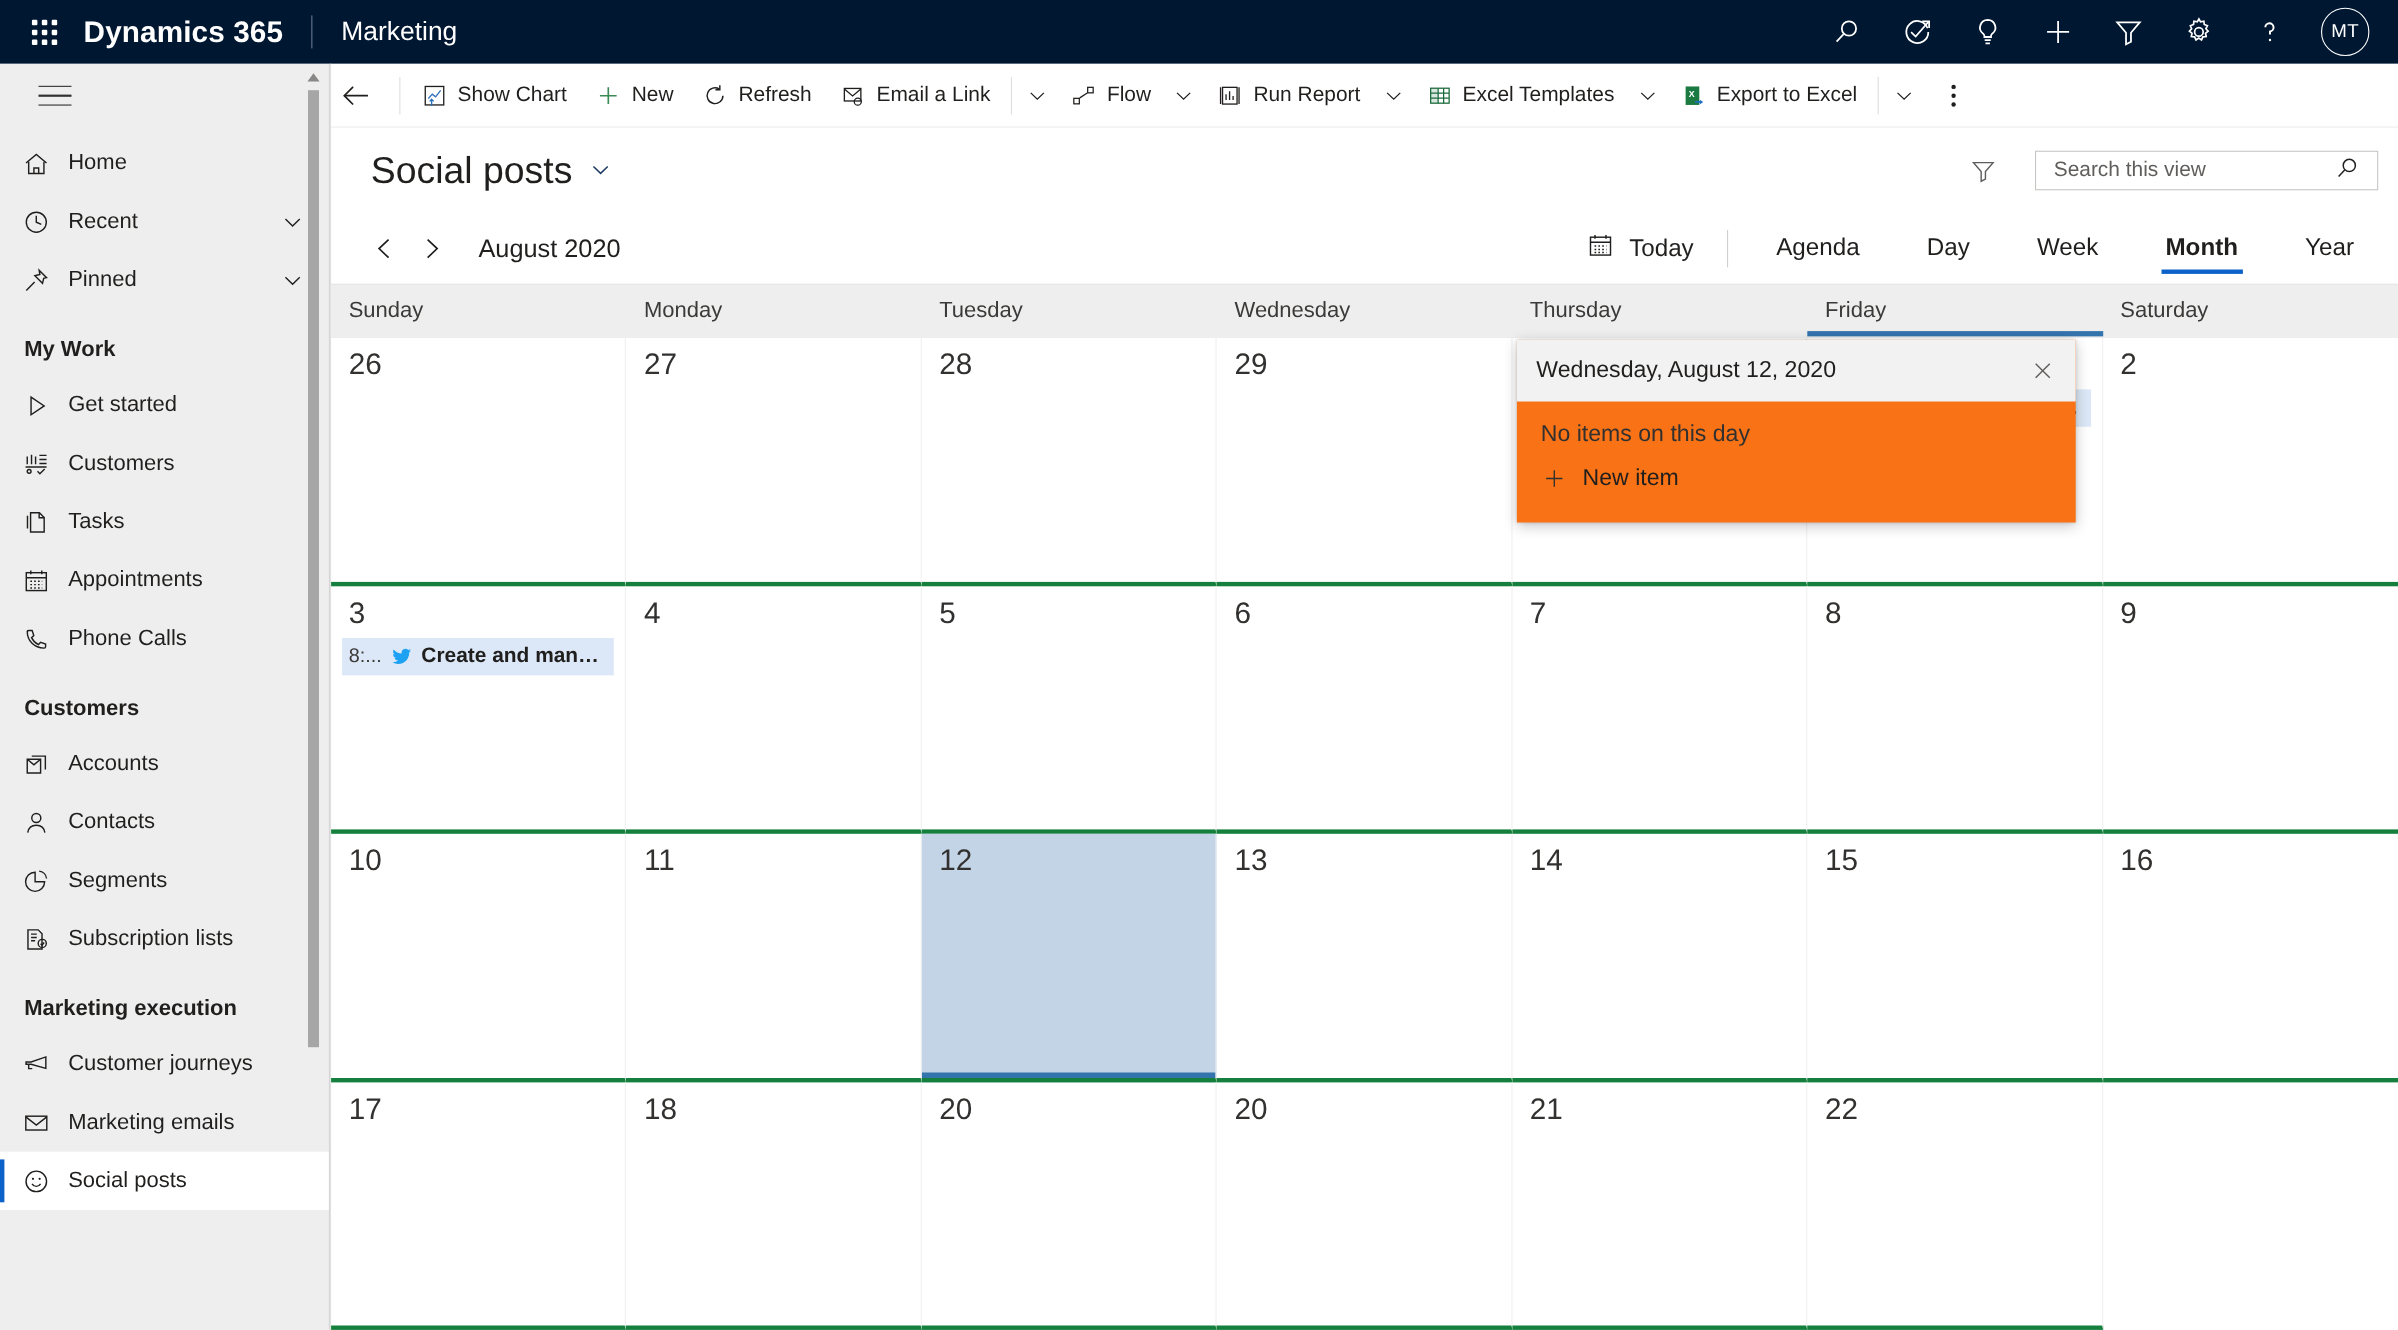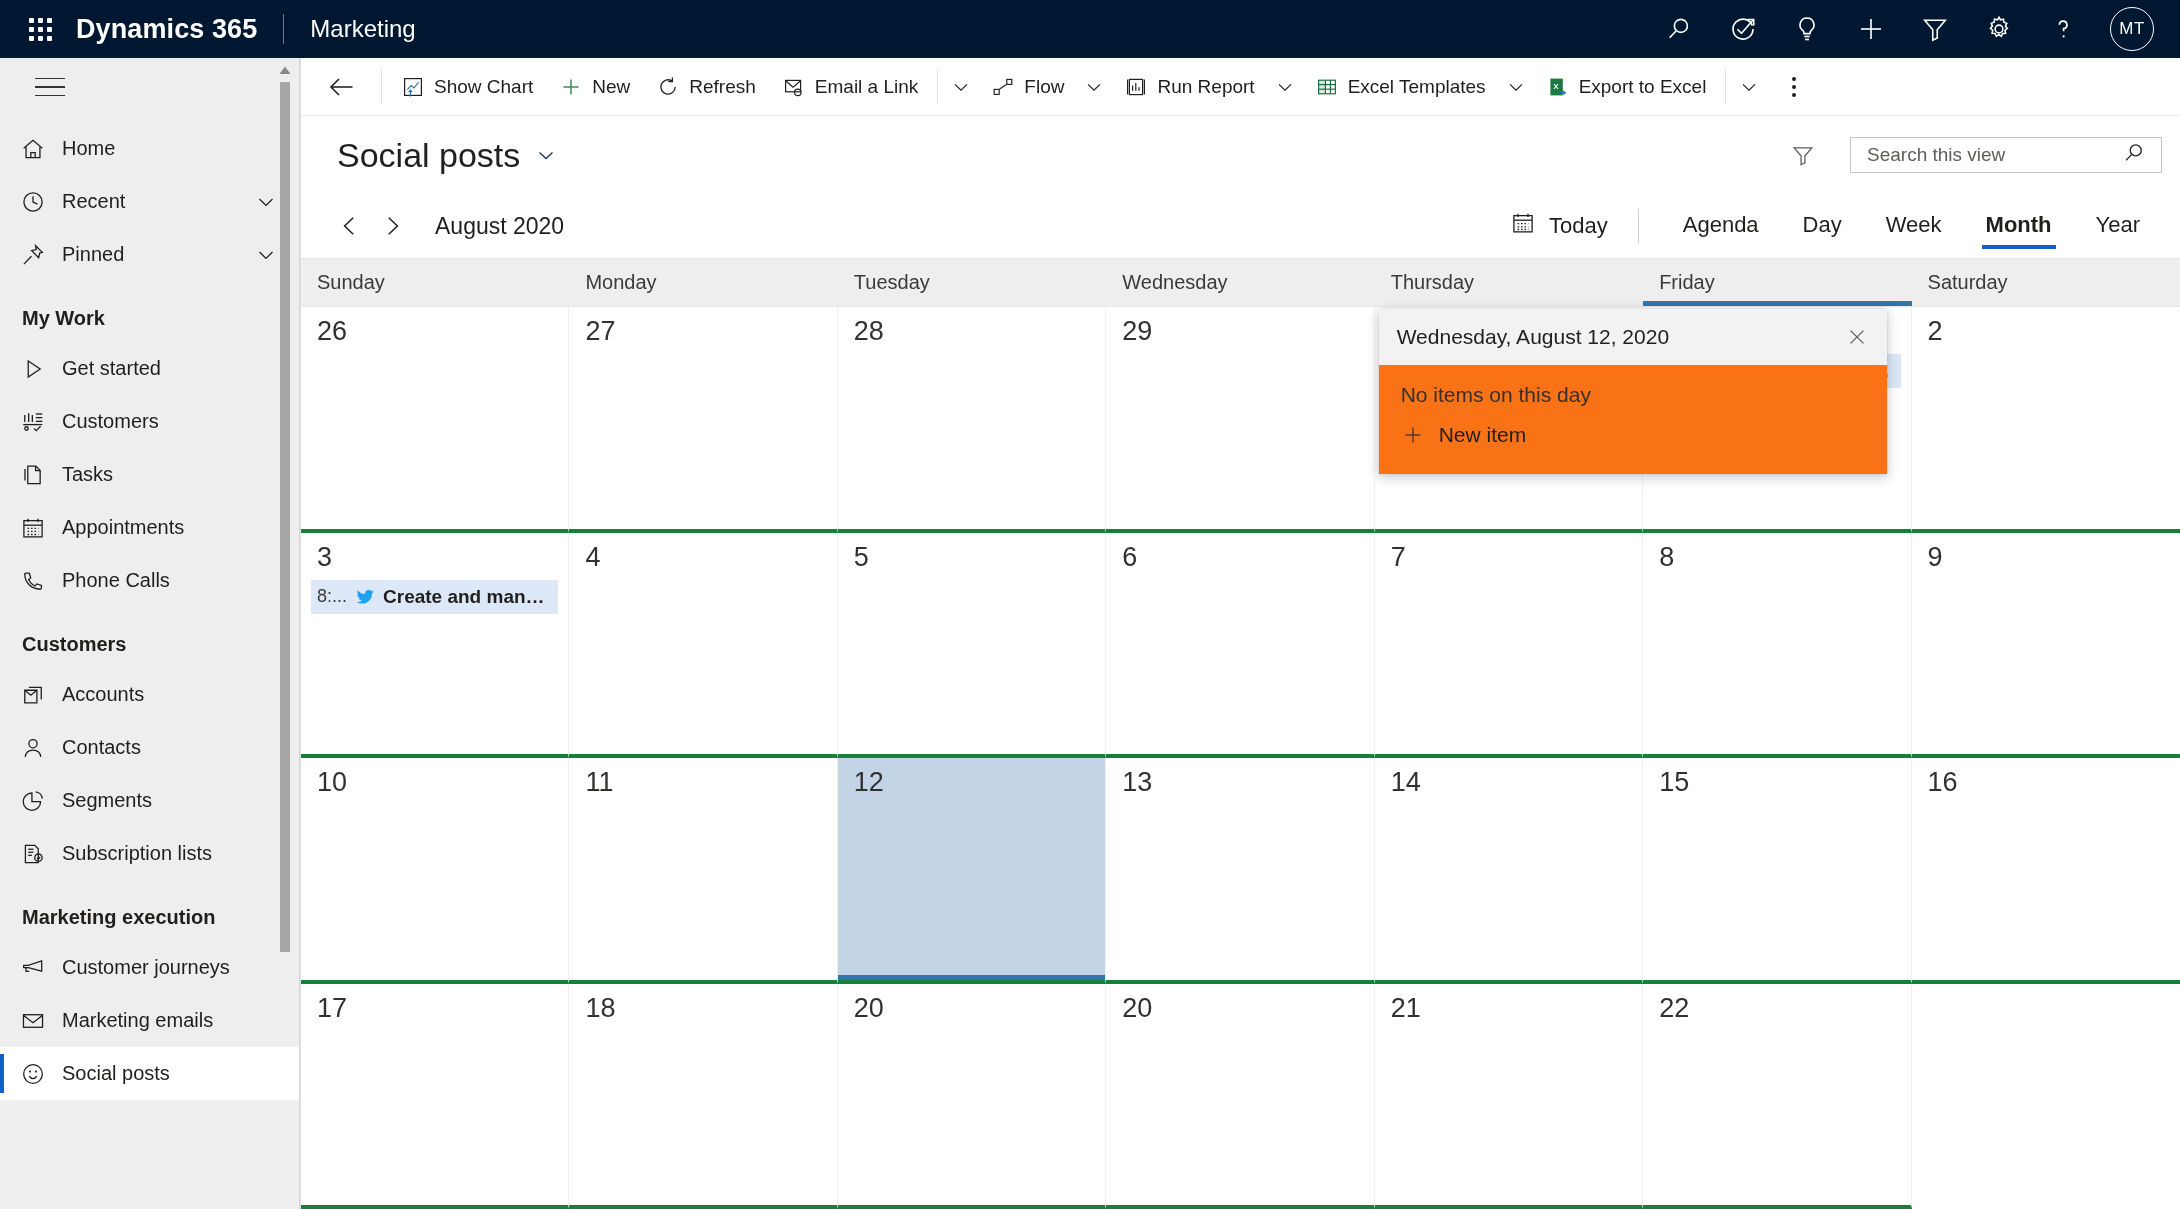--- a/index.html
+++ b/index.html
@@ -134,21 +134,20 @@
     display: flex; flex-direction: column;
     background: #ffffff;
     min-width: 0;
     border-left: 1px solid #e1e1e1;
   }
 
   
   .cmdbar {
     height: 58px;
     display: flex; align-items: center;
-    padding-left: 18px;
     border-bottom: 1px solid #edebe9;
     flex: 0 0 58px;
   }
   .cmd-back {
     width: 46px; height: 46px;
     display:flex; align-items:center; justify-content:center;
     cursor: pointer; margin-right: 10px;
   }
   .cmd-sep-v { width:1px; height: 34px; background:#e1dfdd; margin: 0 6px; }
   .cmd-btn {
@@ -208,21 +207,21 @@
     width: 42px; height: 42px; display:flex; align-items:center; justify-content:center;
     cursor:pointer;
   }
   .cal-period { font-size: 23px; color:#201f1e; margin-left: 22px; white-space:nowrap; }
   .ct-spacer { flex:1 1 auto; }
   .today-btn {
     display:flex; align-items:center; gap:13px; cursor:pointer;
     font-size: 22px; color:#201f1e; padding: 0 8px; white-space:nowrap;
   }
   .ct-sep { width:1px; height: 34px; background:#d2d0ce; margin: 0 22px; }
-  .view-tabs { display:flex; align-items:flex-start; gap: 0; }
+  .view-tabs { display:flex; align-items:flex-start; gap: 17px; }
   .view-tab {
     font-size: 22px; color: #201f1e; padding: 6px 22px 8px;
     cursor: pointer; position: relative; white-space:nowrap;
   }
   .view-tab.active { font-weight: bold; }
   .view-tab.active::after {
     content:""; position:absolute; left: 18px; right: 18px; bottom: -3px;
     height: 4px; background: #0d62c9;
   }
 

